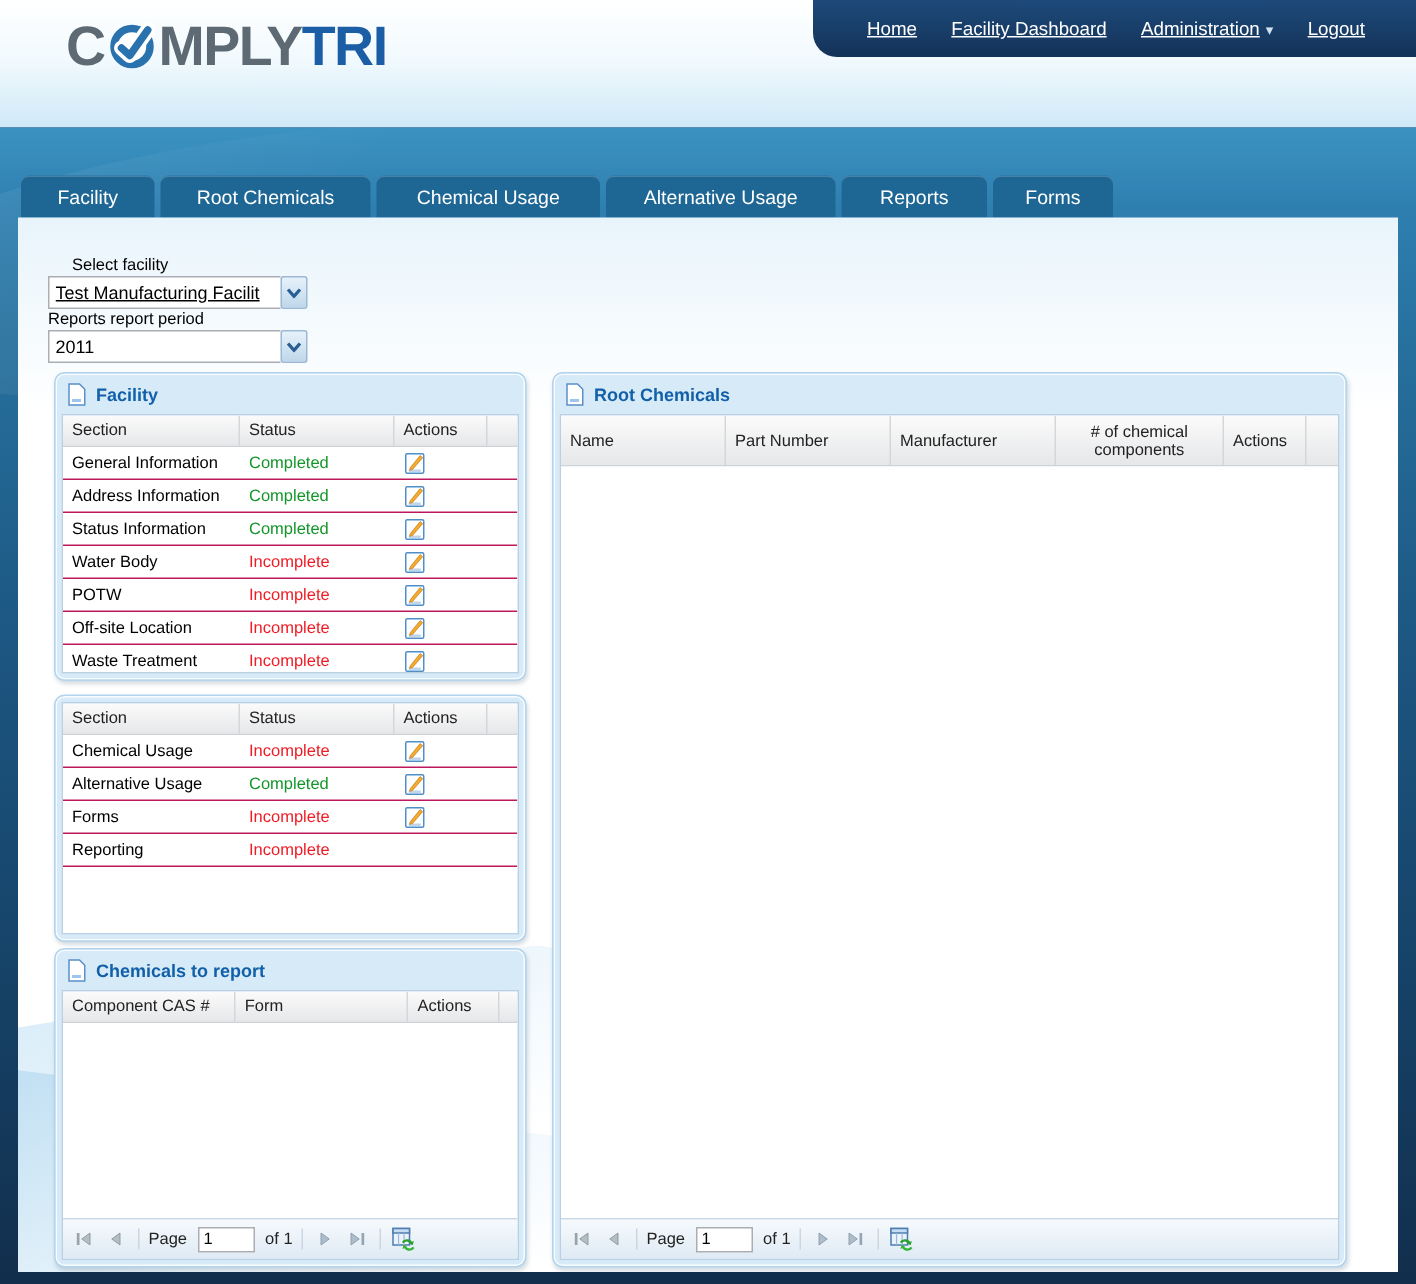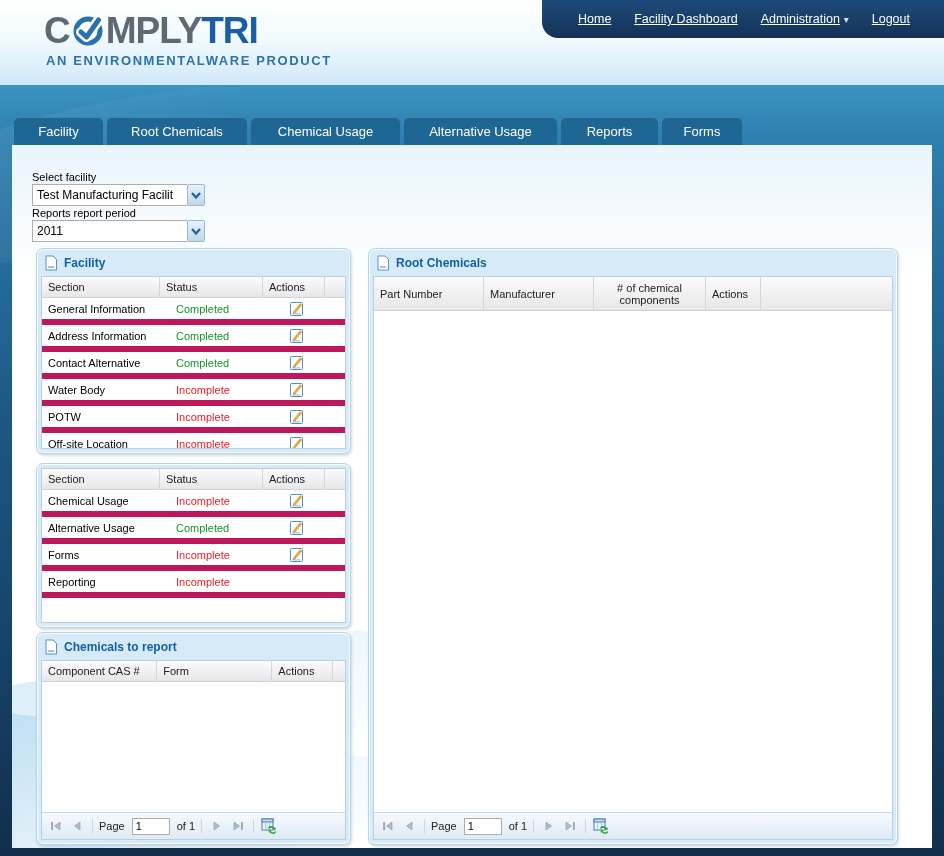--- a/index.html
+++ b/index.html
@@ -66,21 +66,21 @@
     color:#1160a8;font-weight:bold;font-size:12px;}
   .gridwrap{flex:1;border:1px solid #b9cfe4;background:#fff;display:flex;
     flex-direction:column;overflow:hidden;}
   .ghead{display:flex;background:linear-gradient(180deg,#fbfbfb,#e6e7e9);
     border-bottom:1px solid #cfd2d6;flex:none;}
   .gh{box-sizing:border-box;padding:4px 6px;font-size:11px;color:#222;
     border-right:1px solid #d4d7da;cursor:pointer;display:flex;align-items:center;}
   .gh.center{justify-content:center;text-align:center;line-height:12px;}
   .gh.fill{flex:1;border-right:none;cursor:default;}
   .gbody{flex:1;overflow:hidden;background:#fff;}
-  .row{display:flex;height:21px;align-items:center;border-bottom:6px solid #be185d;justify-content:space-between;}
+  .row{display:flex;height:21px;align-items:center;border-bottom:1px solid #be185d;}
   .cell{box-sizing:border-box;padding:0 6px;font-size:11px;color:#000;white-space:nowrap;
     overflow:hidden;display:flex;align-items:center;}
   .completed{color:#12962a;}
   .incomplete{color:#ee1c25;}
   .icon-edit{display:inline-flex;cursor:pointer;}
 
   .c-sec{width:118px}.c-status{width:103px}.c-act{width:62px}
   .g-cas{width:118px}.g-form{width:118px}.g-act{width:62px}
   .r-name{width:110px}.r-part{width:110px}.r-manu{width:110px}
   .r-comp{width:112px}.r-act{width:55px}
@@ -108,21 +108,20 @@
 
   <div class="header-band"></div>
 
   <div class="logo">
     <span class="g">C</span><svg width="34" height="34" viewBox="0 0 34 34">
         <circle cx="17" cy="18" r="12" fill="#ffffff" stroke="#2a72ae" stroke-width="5"></circle>
         <polyline points="10,19 15.5,24 27.5,7" fill="none" stroke="#ffffff" stroke-width="10" stroke-linecap="round" stroke-linejoin="round"></polyline>
         <polyline points="10,19 15.5,24 27.5,7" fill="none" stroke="#2a72ae" stroke-width="5" stroke-linecap="round" stroke-linejoin="round"></polyline>
       </svg><span class="g">MPLY</span><span class="b">TRI</span>
   </div>
-  <div class="tagline">AN ENVIRONMENTALWARE PRODUCT</div>
 
   <div class="top-nav">
     <a>Home</a>
     <a>Facility Dashboard</a>
     <a><span>Administration</span><span class="caret">▾</span></a>
     <a>Logout</a>
   </div>
 
   <div class="page-bg"></div>
   <div class="swoosh"></div>
@@ -133,22 +132,22 @@
     <div class="tab">Chemical Usage</div>
     <div class="tab">Alternative Usage</div>
     <div class="tab">Reports</div>
     <div class="tab">Forms</div>
   </div>
 
   <div class="content">
     <div class="wave1"></div>
     <div class="wave2"></div>
 
-    <div class="flabel" style="left:20px;top:26px;">Select facility</div>
-    <div class="combo" style="left:20px;top:39px;">
+    <div class="flabel" style="left:36px;top:26px;">Select facility</div>
+    <div class="combo" style="left:20px;top:39px;text-decoration:underline;">
       <input value="Test Manufacturing Facilit" style="">
       <div class="trigger">
           <svg width="10" height="7" viewBox="0 0 10 7">
             <polyline points="1,1 5,5.5 9,1" fill="none" stroke="#2a5f94" stroke-width="2.2"></polyline>
           </svg>
         </div>
     </div>
 
     <div class="flabel" style="left:20px;top:62px;">Reports report period</div>
     <div class="combo" style="left:20px;top:75px;">
@@ -196,21 +195,21 @@
                 <span class="icon-edit">
                   <svg width="16" height="16" viewBox="0 0 16 16">
                     <rect x="1.5" y="1.5" width="12" height="13" rx="1" fill="#fff" stroke="#4e8fc9"></rect>
                     <rect x="3.5" y="12" width="8" height="1.6" fill="#bcd3ea"></rect>
                     <path d="M4 12.5 L6 12 L12.8 4.1 L11.1 2.7 L4.6 10.7 Z" fill="#f3ab2f" stroke="#c77d1d" stroke-width="0.5"></path>
                   </svg>
                 </span>
               </div>
           </div>
           <div class="row">
-            <div class="cell c-sec">Contact Alternative</div>
+            <div class="cell c-sec">Status Information</div>
             <div class="cell c-status status completed">Completed</div>
             <div class="cell c-act">
                 <span class="icon-edit">
                   <svg width="16" height="16" viewBox="0 0 16 16">
                     <rect x="1.5" y="1.5" width="12" height="13" rx="1" fill="#fff" stroke="#4e8fc9"></rect>
                     <rect x="3.5" y="12" width="8" height="1.6" fill="#bcd3ea"></rect>
                     <path d="M4 12.5 L6 12 L12.8 4.1 L11.1 2.7 L4.6 10.7 Z" fill="#f3ab2f" stroke="#c77d1d" stroke-width="0.5"></path>
                   </svg>
                 </span>
               </div>
@@ -392,20 +391,21 @@
     <div class="panel rootgrid" id="p-root">
       <div class="panel-header">
         <svg width="14" height="16" viewBox="0 0 14 16">
             <path d="M2 1 h7 l3.5 3.5 V15 H2 Z" fill="#ffffff" stroke="#5a8fc8"></path>
             <rect x="4" y="11" width="6" height="2" fill="#9cc5ef"></rect>
           </svg>
         <span>Root Chemicals</span>
       </div>
       <div class="gridwrap">
         <div class="ghead">
+          <div class="gh r-name">Name</div>
           <div class="gh r-part">Part Number</div>
           <div class="gh r-manu">Manufacturer</div>
           <div class="gh r-comp center"># of chemical components</div>
           <div class="gh r-act">Actions</div>
           <div class="gh fill"></div>
         </div>
         <div class="gbody"></div>
         <div class="pager">
           <span class="pbtn">
               <svg width="16" height="16" viewBox="0 0 16 16">

